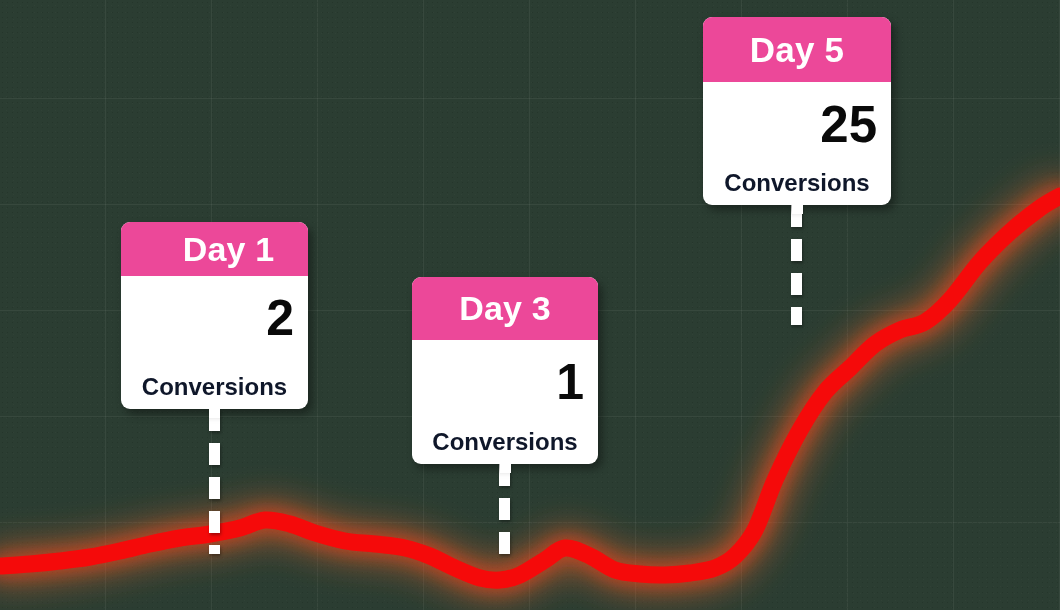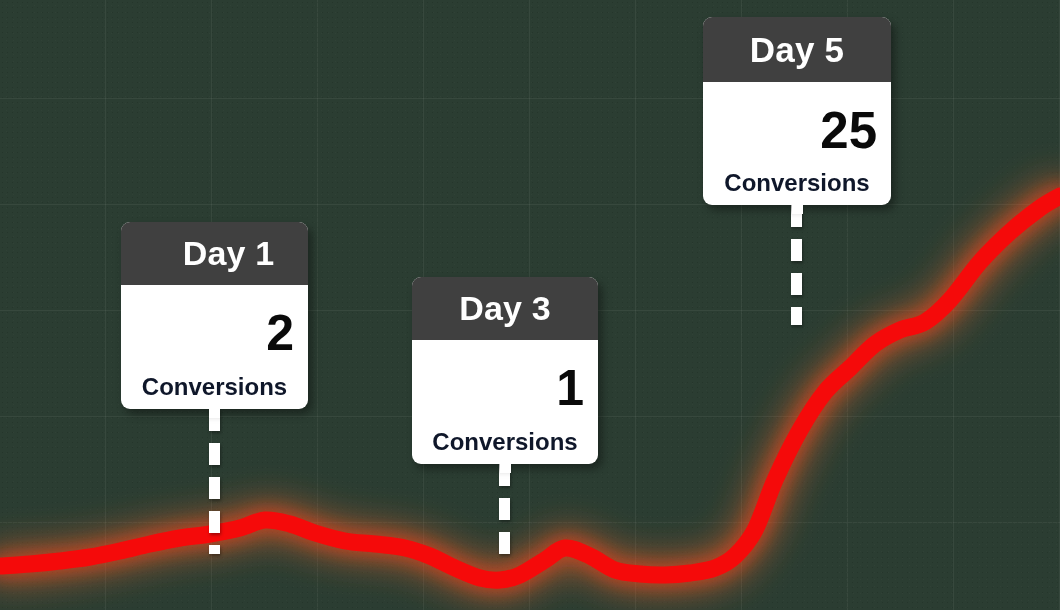--- a/index.html
+++ b/index.html
@@ -57,34 +57,34 @@
     overflow: visible;
   }
   .card-inner {
     border-radius: 9px;
     overflow: hidden;
     height: 100%;
     display: flex;
     flex-direction: column;
   }
   .card-head {
-    background: #404040;
+    background: #ec4899;
     color: #ffffff;
     display: flex;
     align-items: center;
     justify-content: center;
     font-weight: bold;
     letter-spacing: 0.2px;
   }
   .card-body {
     flex: 1;
     display: flex;
     flex-direction: column;
     justify-content: space-between;
-    padding: 22px 14px 10px 14px;
+    padding: 16px 14px 10px 14px;
     box-sizing: border-box;
   }
   .card-value {
     color: #0a0a0a;
     font-weight: bold;
     text-align: right;
     line-height: 1.05;
   }
   .card-label {
     color: #0f172a;
@@ -100,21 +100,21 @@
     left: 50%;
     margin-left: -5.5px;
     bottom: -9px;
   }
 
   
   #card-day1 { left: 121px; top: 222px;  width: 187px; height: 187px; }
   #card-day3 { left: 412px; top: 277px;  width: 186px; height: 187px; }
   #card-day5 { left: 703px; top: 17px;   width: 188px; height: 188px; }
 
-  #card-day1 .card-head { height: 63px; font-size: 34px; padding-left: 28px; }
+  #card-day1 .card-head { height: 54px; font-size: 34px; padding-left: 28px; }
   #card-day3 .card-head { height: 63px; font-size: 34px; }
   #card-day5 .card-head { height: 65px; font-size: 35px; }
 
   #card-day1 .card-value { font-size: 50px; }
   #card-day3 .card-value { font-size: 50px; }
   #card-day5 .card-value { font-size: 51px; }
 
   #card-day1 .card-label { font-size: 24px; }
   #card-day3 .card-label { font-size: 24px; }
   #card-day5 .card-label { font-size: 24px; }

